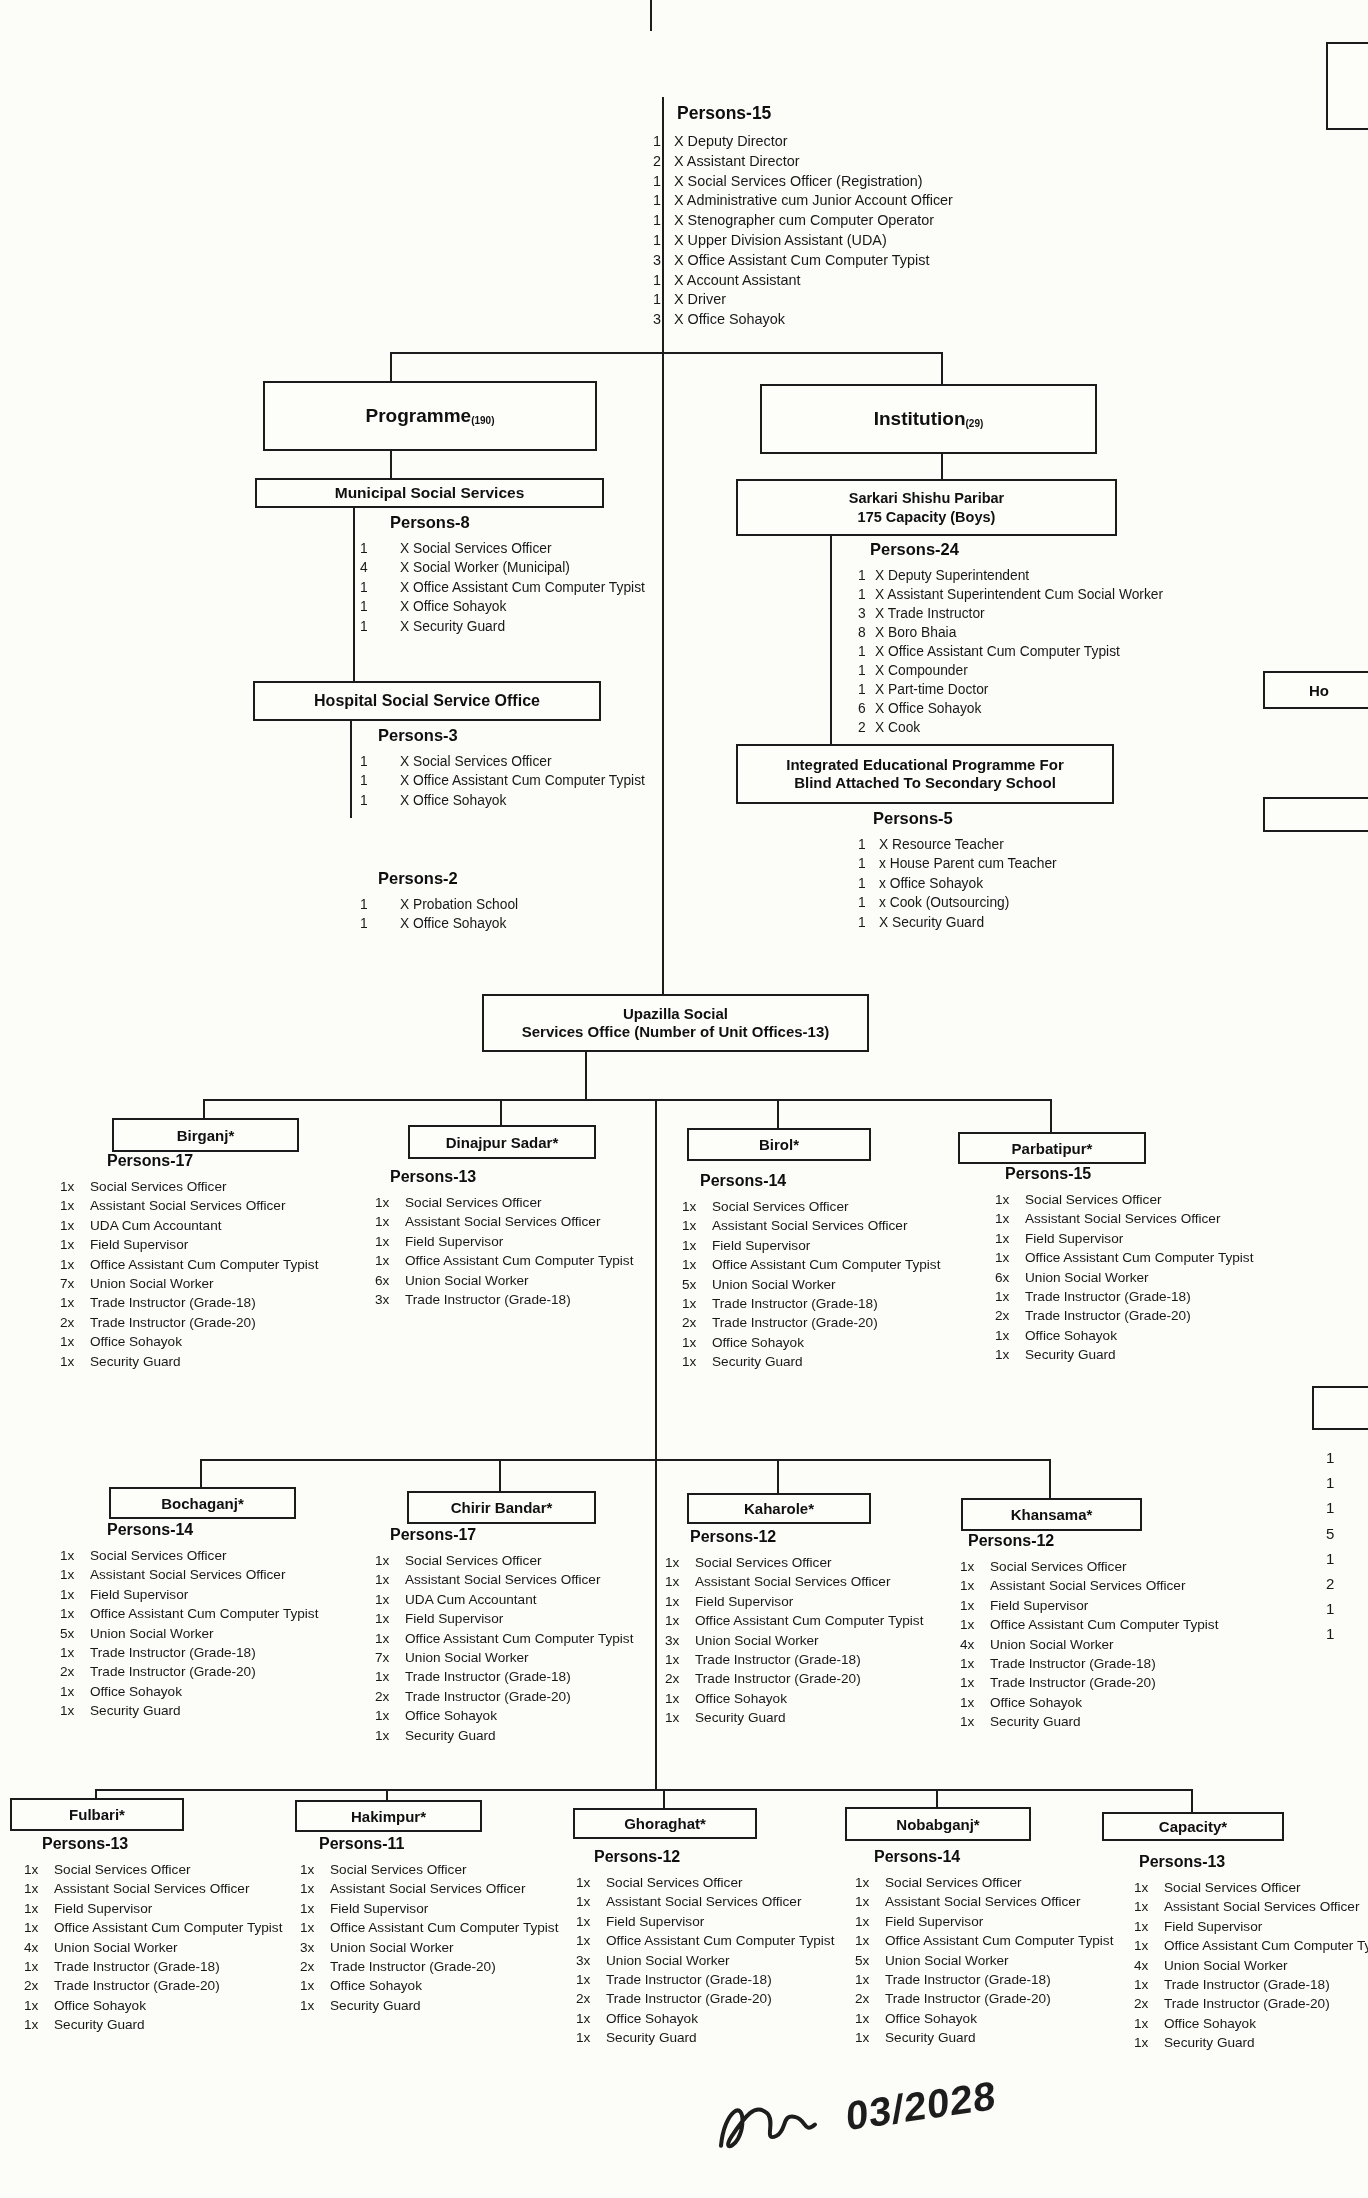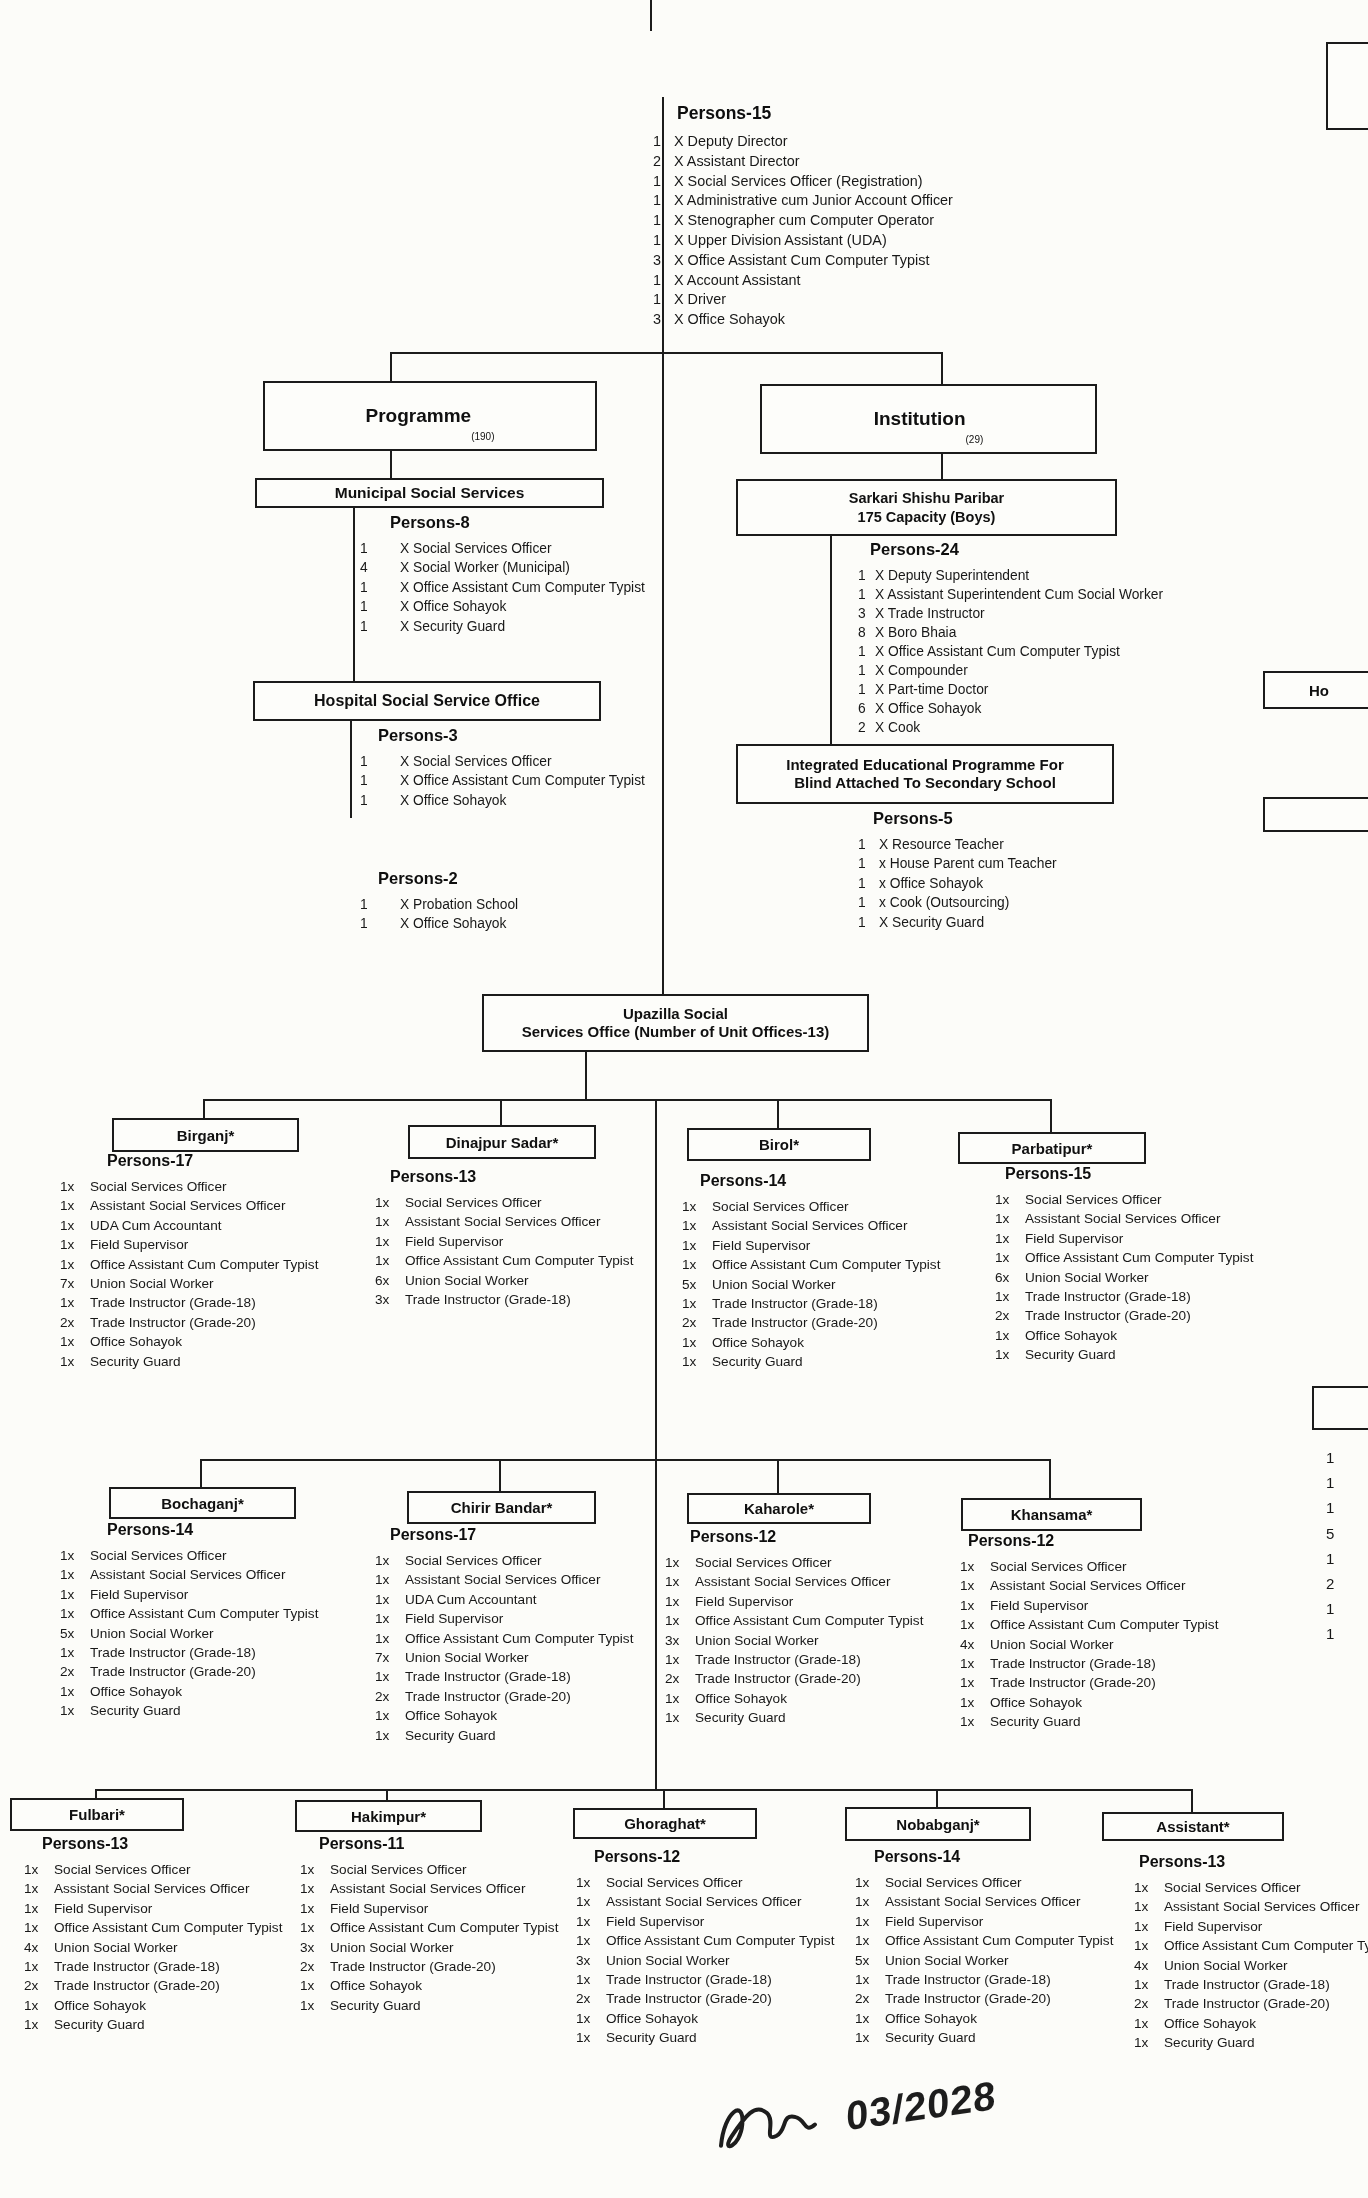--- a/index.html
+++ b/index.html
@@ -9,21 +9,21 @@
   .vl,.hl{position:absolute;background:#1c1c1c;}
   .vl{width:2px;}
   .hl{height:2px;}
   
   .box{position:absolute;border:2px solid #1b1b1b;background:#fdfdfa;display:flex;flex-direction:column;
        align-items:center;justify-content:center;text-align:center;font-weight:bold;color:#101010;}
   .box.big{font-size:19px;}
   .box.mid{font-size:15.5px;}
   .box.two{font-size:14.5px;line-height:18.5px;}
   .box.unit{font-size:15px;}
-  .sub-note{font-size:10px;font-weight:normal;margin-left:0;position:relative;top:20px;}
+  .sub-note{font-size:10px;font-weight:bold;margin-left:0;position:relative;top:4px;}
   .sup-marks{font-size:9px;vertical-align:super;}
   .ref-note{position:absolute;top:2px;right:118px;font-size:9px;font-weight:normal;}
   
   .plist{position:absolute;}
   .plabel{font-weight:bold;font-size:16.5px;color:#0e0e0e;margin-bottom:7px;white-space:nowrap;}
   .plist.root .plabel{font-size:17.5px;margin-bottom:8px;}
   .row{display:flex;font-size:13.8px;line-height:19.4px;color:#181818;}
   .plist.root .row{font-size:14.4px;line-height:19.8px;}
   .plist.unit .row{font-size:13.6px;}
   .n{flex:0 0 26px;}
@@ -799,21 +799,21 @@
           <span class="t">Office Sohayok</span>
         </div>
         <div class="row">
           <span class="n">1x</span>
           <span class="t">Security Guard</span>
         </div>
       </div>
   </div>
 
   <div class="box unit" style="left:1102px;top:1812px;width:178px;height:25px">
-      <span>Assistant*</span>
+      <span>Capacity*</span>
     </div>
   <div class="plist unit" style="left:1134px;top:1853px">
     <div class="plabel" style="margin-left:5px;font-size:16px">Persons-13</div>
     <div>
         <div class="row">
           <span class="n">1x</span>
           <span class="t">Social Services Officer</span>
         </div>
         <div class="row">
           <span class="n">1x</span>

